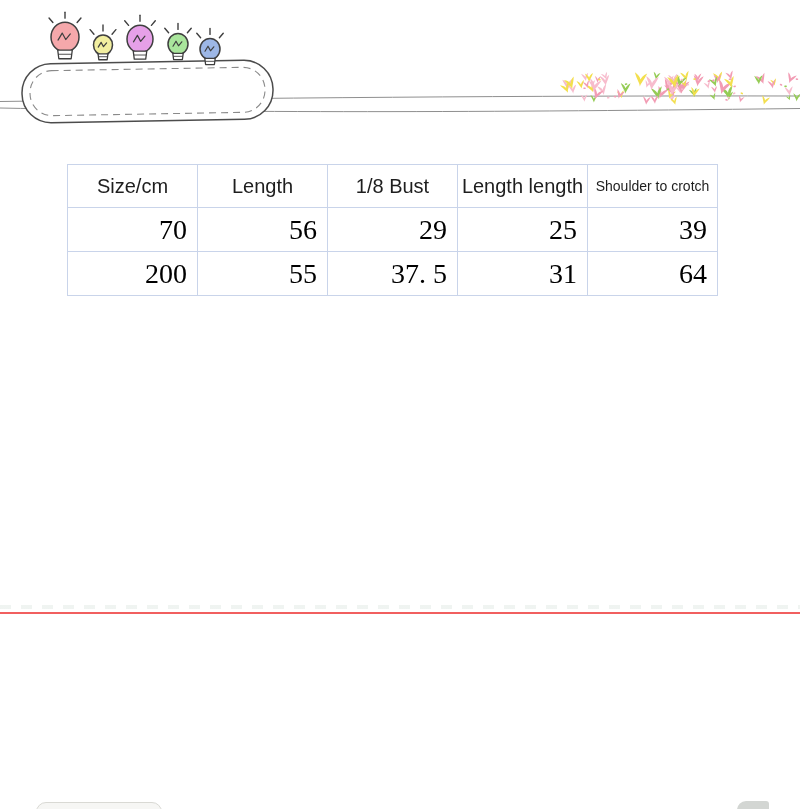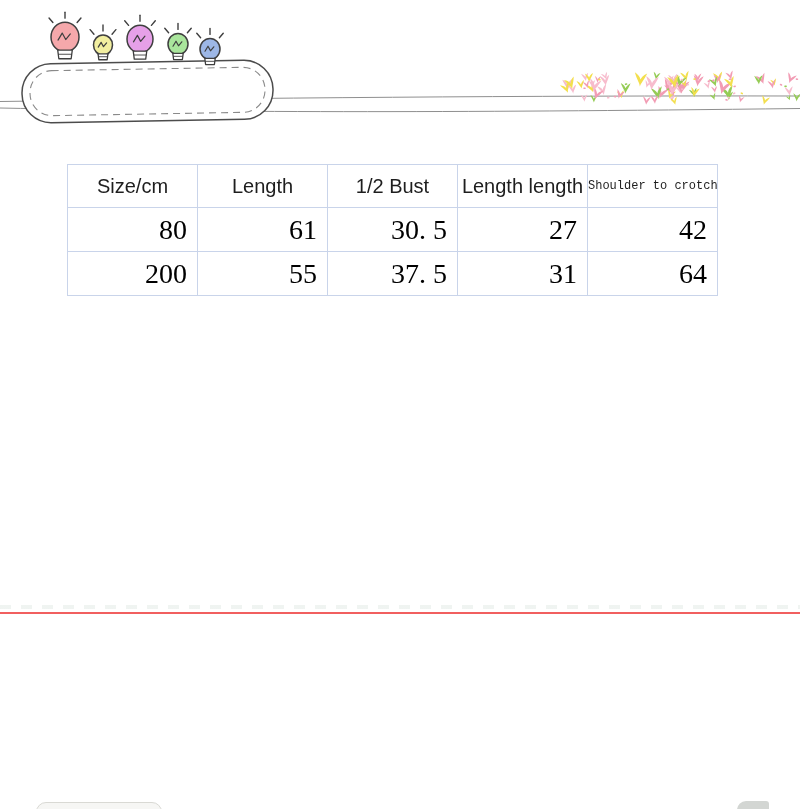--- a/index.html
+++ b/index.html
@@ -16,21 +16,21 @@
   }
   .size-table th,.size-table td{
     border:1px solid var(--table-border,#c9d4ea);
     margin:0;box-sizing:border-box;
   }
   .size-table th{
     height:43px;font-weight:400;font-size:20px;color:#1e1e1e;
     text-align:center;white-space:nowrap;padding:0;
     font-family:"Liberation Sans",sans-serif;
   }
-  .size-table th.small{font-size:12px;font-family:Liberation Mono, monospace;}
+  .size-table th.small{font-size:14px;}
   .size-table td{
     height:44px;font-size:28px;color:#000;text-align:right;
     padding:0 10px 0 0;white-space:nowrap;
     font-family:"Liberation Serif","DejaVu Serif",serif;
   }
   
   .faint-dashes{
     position:absolute;left:0;top:605px;width:800px;height:4px;
     background:repeating-linear-gradient(90deg,#edf2ef 0 11px,transparent 11px 21px);
     opacity:.85;
@@ -213,32 +213,32 @@
       <col style="width:130px">
         <col style="width:130px">
         <col style="width:130px">
       <col style="width:130px">
         <col style="width:130px">
     </colgroup>
     <thead>
       <tr>
         <th>Size/cm</th>
         <th>Length</th>
-        <th>1/2 Bust</th>
+        <th>1/8 Bust</th>
         <th>Length length</th>
         <th class="small">Shoulder to crotch</th>
       </tr>
     </thead>
     <tbody>
       <tr>
-        <td>80</td>
-        <td>61</td>
-        <td>30. 5</td>
-        <td>27</td>
-        <td>42</td>
+        <td>70</td>
+        <td>56</td>
+        <td>29</td>
+        <td>25</td>
+        <td>39</td>
       </tr>
       <tr>
         <td>200</td>
         <td>55</td>
         <td>37. 5</td>
         <td>31</td>
         <td>64</td>
       </tr>
     </tbody>
   </table>

